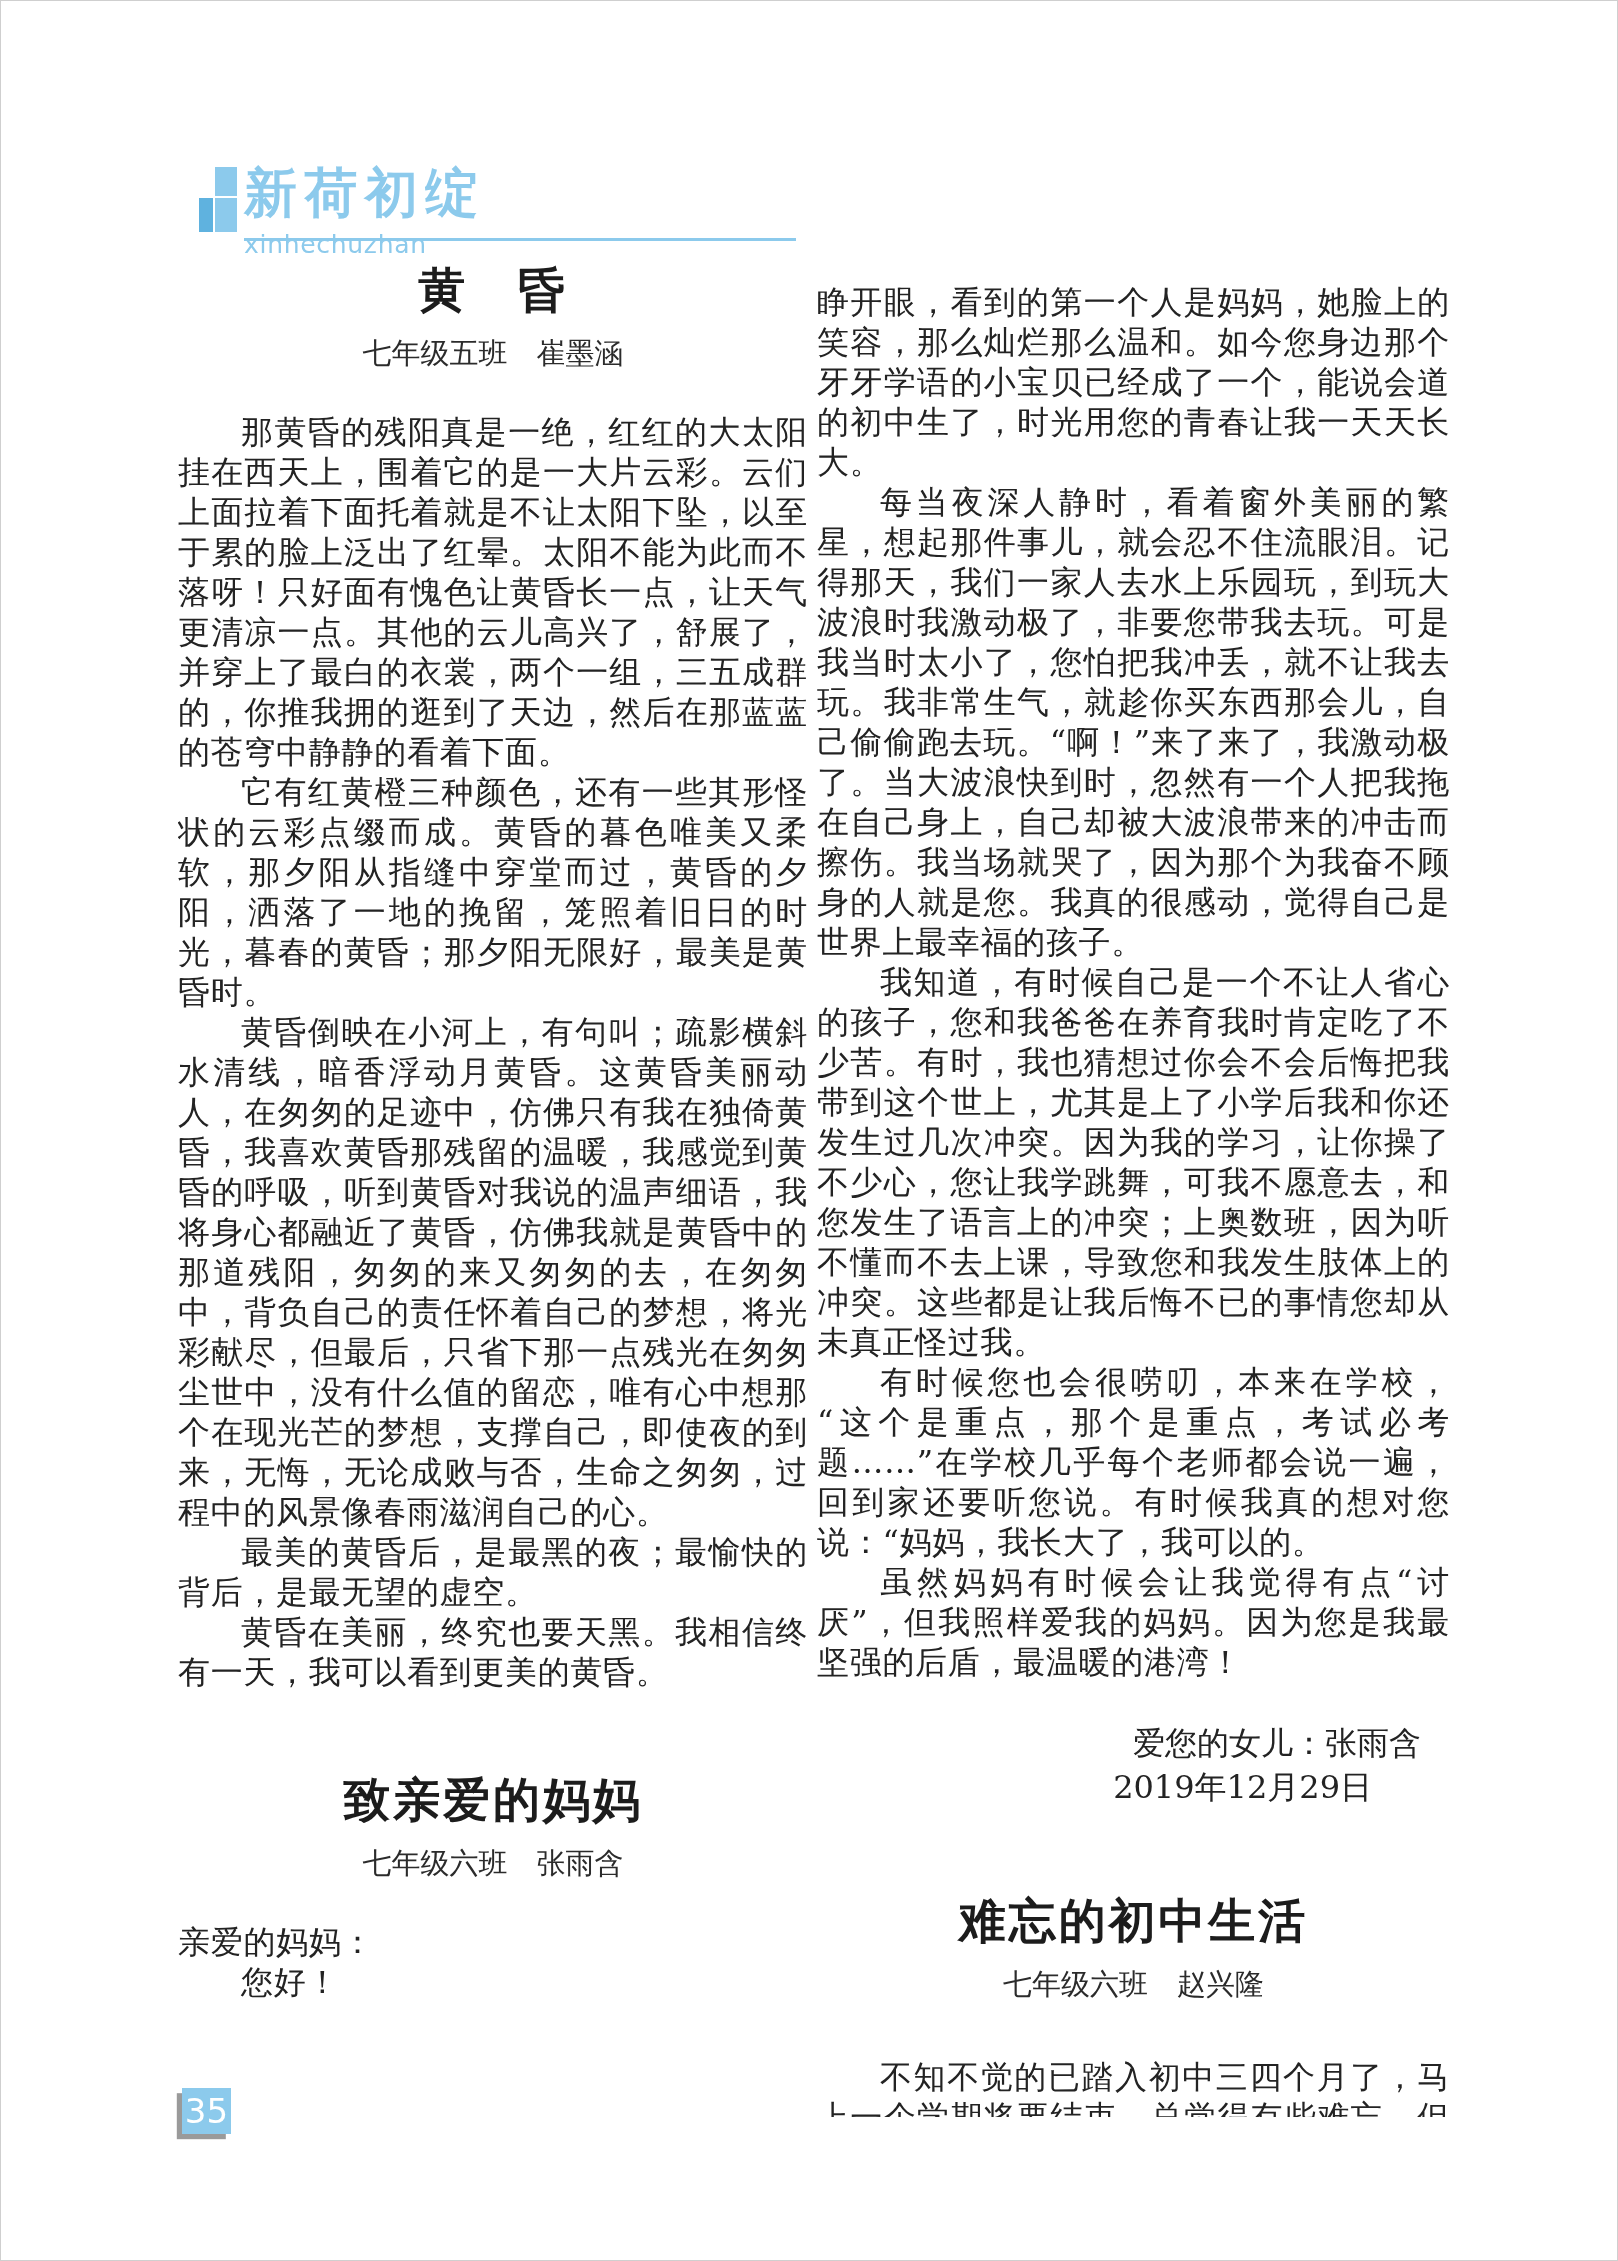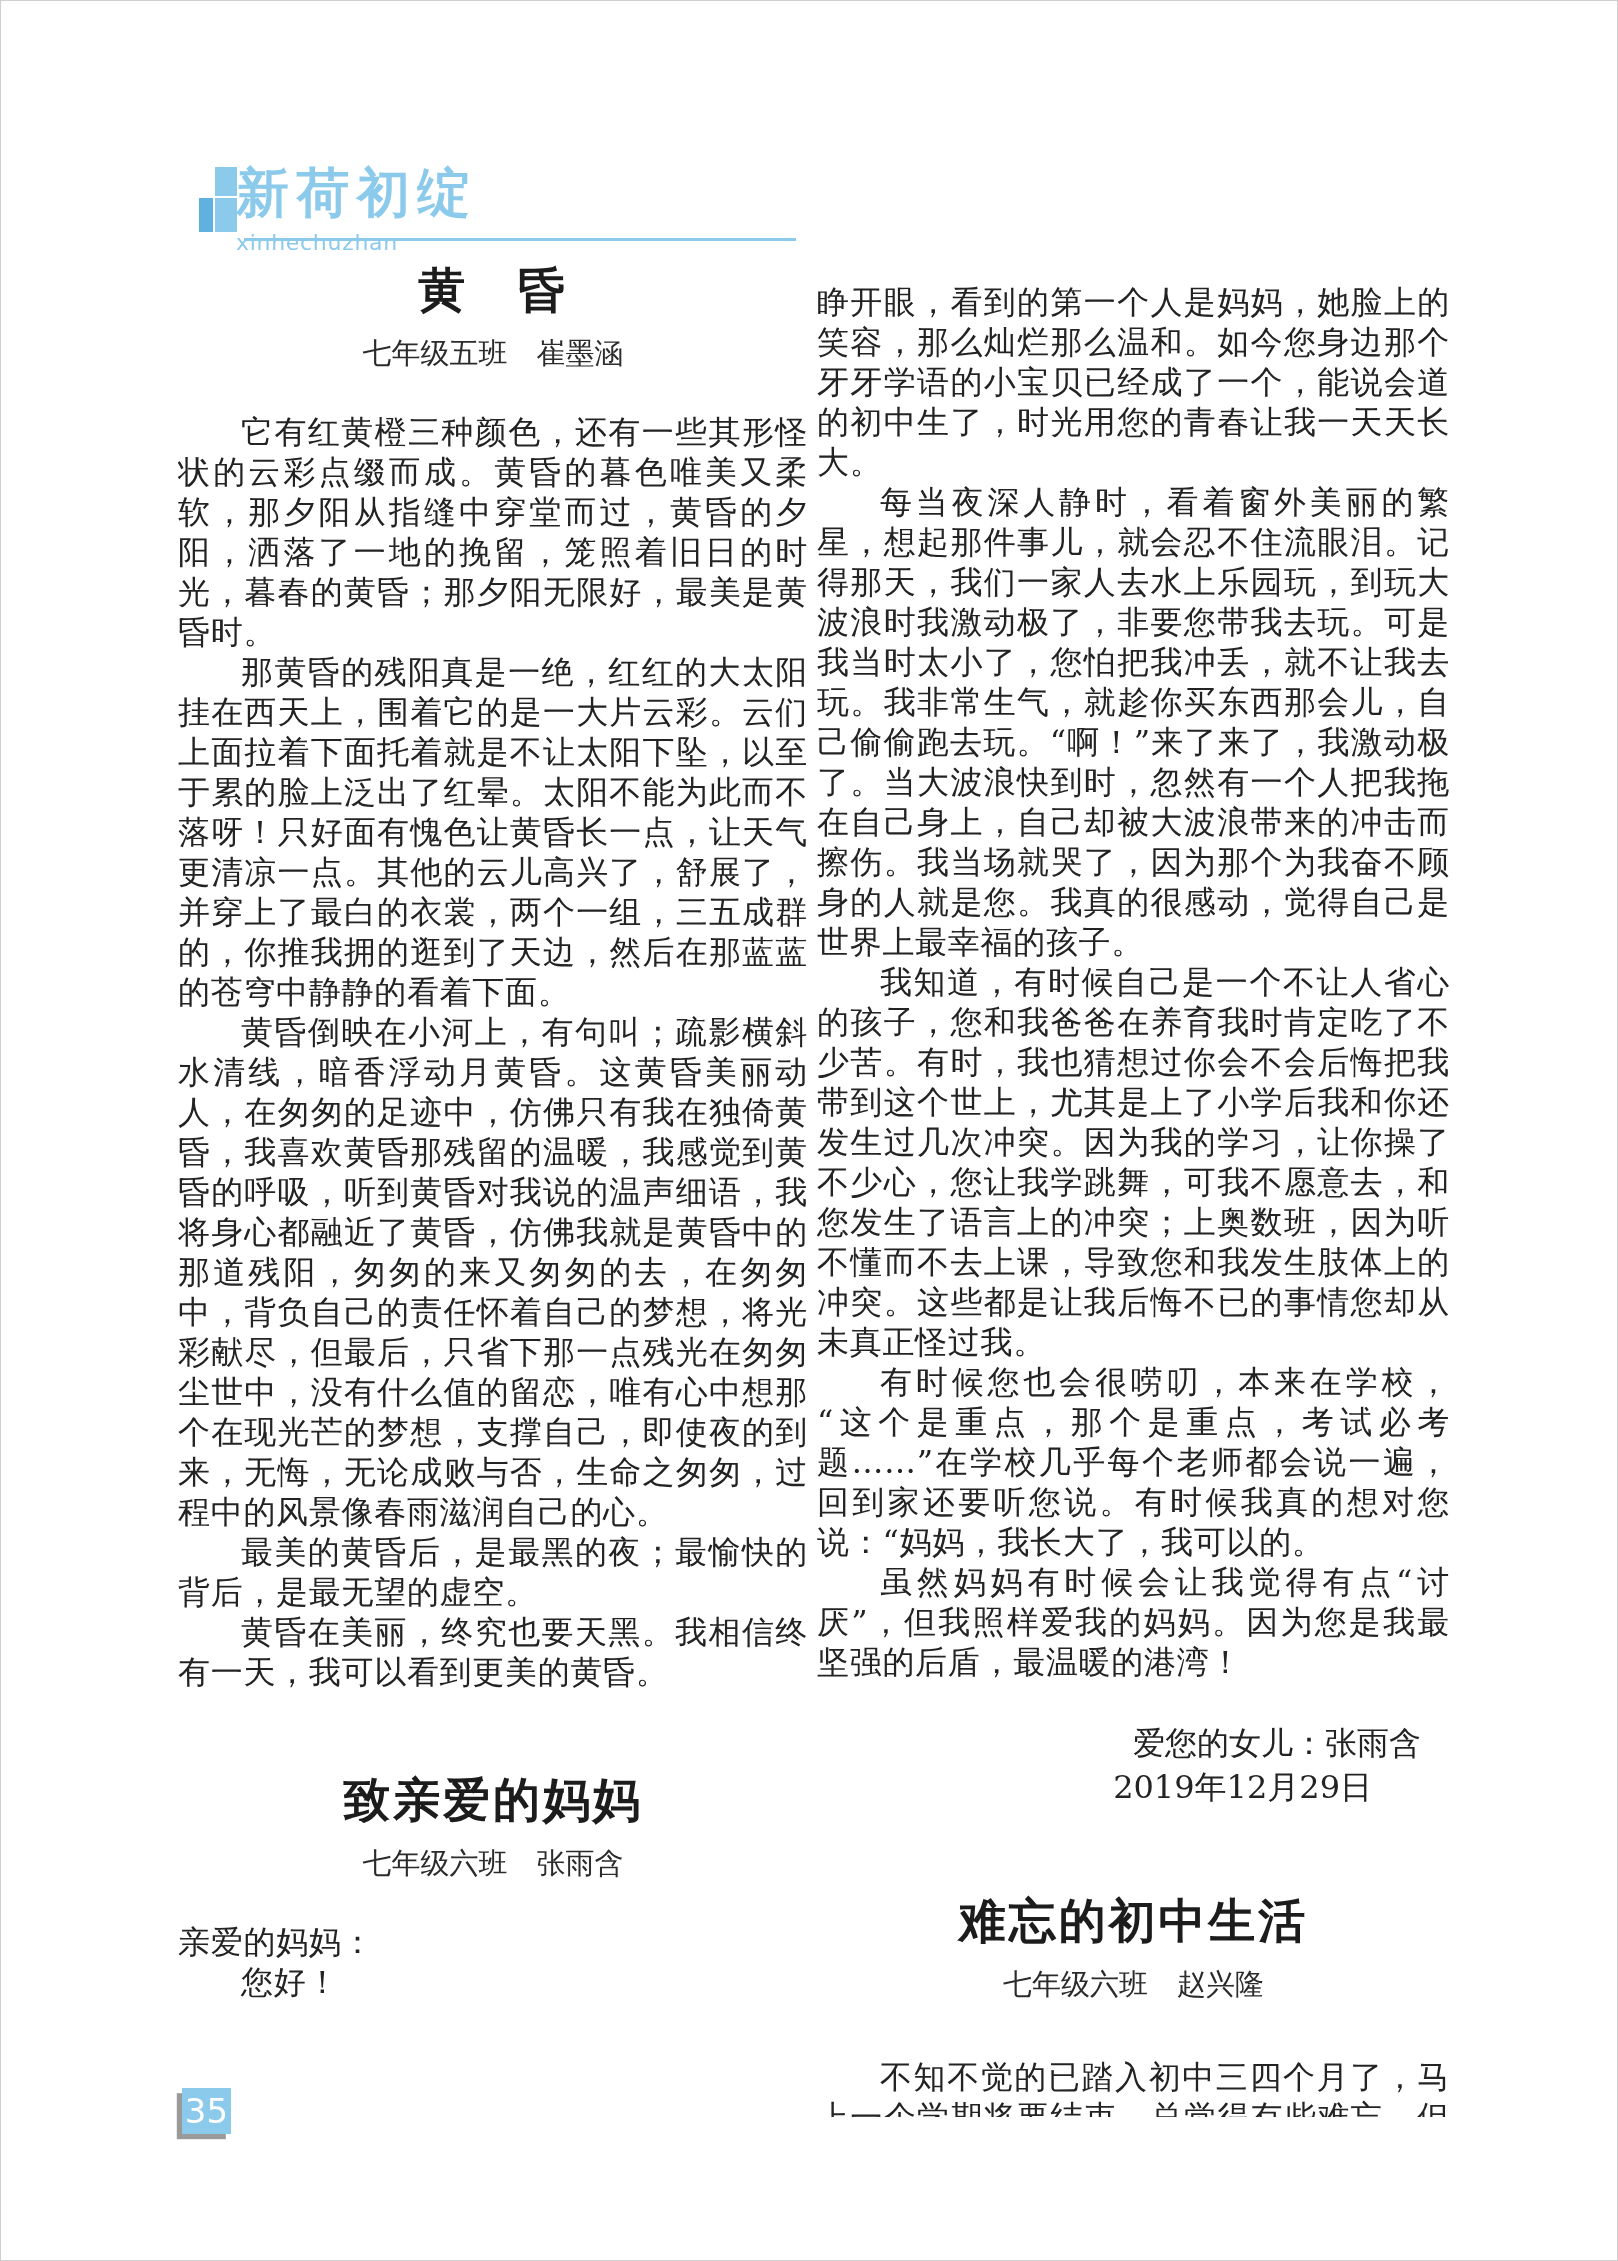--- a/index.html
+++ b/index.html
@@ -25,21 +25,21 @@
   .sq-a{left:16px;top:0;width:22px;height:29px;background:var(--accent);}
   .sq-b{left:0;top:31px;width:14.7px;height:34px;background:var(--accent-dark);}
   .sq-c{left:16px;top:31px;width:22px;height:34px;background:var(--accent);}
   .logo-text{position:absolute;left:54px;top:10.3px;white-space:nowrap;display:flex;align-items:baseline;flex-direction:column;}
   .logo-cn{
     font-size:53px;font-weight:bold;color:var(--accent);
     letter-spacing:7.4px;
     font-family:"DejaVu Sans","Liberation Sans",sans-serif;
   }
   .logo-py{
-    font-size:22px;color:var(--accent);margin-left:4px;letter-spacing:0.7px;
+    font-size:25px;color:var(--accent);margin-left:12px;letter-spacing:0.7px;
     font-family:"DejaVu Sans","Liberation Sans",sans-serif;
   }
   .header-rule{position:absolute;left:66px;top:90px;width:552px;height:2.9px;background:var(--accent);}
   
   .col{position:absolute;overflow:hidden;}
   .col-left{left:177px;top:260px;width:630px;height:1854px;}
   .col-right{left:816px;top:243px;width:633px;height:1873px;}
   .essay-title{
     margin:0;text-align:center;font-size:47px;font-weight:bold;color:#1c1c1c;
     line-height:1.25;letter-spacing:2.9px;
@@ -82,22 +82,22 @@
     </div>
     <div class="header-rule"></div>
   </header>
 
   <section class="col col-left">
 
     <article>
       <h1 class="essay-title">黄　昏</h1>
       <div class="byline">七年级五班　崔墨涵</div>
       <div class="body">
+        <p>那黄昏的残阳真是一绝，红红的大太阳挂在西天上，围着它的是一大片云彩。云们上面拉着下面托着就是不让太阳下坠，以至于累的脸上泛出了红晕。太阳不能为此而不落呀！只好面有愧色让黄昏长一点，让天气更清凉一点。其他的云儿高兴了，舒展了，并穿上了最白的衣裳，两个一组，三五成群的，你推我拥的逛到了天边，然后在那蓝蓝的苍穹中静静的看着下面。</p>
         <p>它有红黄橙三种颜色，还有一些其形怪状的云彩点缀而成。黄昏的暮色唯美又柔软，那夕阳从指缝中穿堂而过，黄昏的夕阳，洒落了一地的挽留，笼照着旧日的时光，暮春的黄昏；那夕阳无限好，最美是黄昏时。</p>
-        <p>那黄昏的残阳真是一绝，红红的大太阳挂在西天上，围着它的是一大片云彩。云们上面拉着下面托着就是不让太阳下坠，以至于累的脸上泛出了红晕。太阳不能为此而不落呀！只好面有愧色让黄昏长一点，让天气更清凉一点。其他的云儿高兴了，舒展了，并穿上了最白的衣裳，两个一组，三五成群的，你推我拥的逛到了天边，然后在那蓝蓝的苍穹中静静的看着下面。</p>
         <p>黄昏倒映在小河上，有句叫；疏影横斜水清线，暗香浮动月黄昏。这黄昏美丽动人，在匆匆的足迹中，仿佛只有我在独倚黄昏，我喜欢黄昏那残留的温暖，我感觉到黄昏的呼吸，听到黄昏对我说的温声细语，我将身心都融近了黄昏，仿佛我就是黄昏中的那道残阳，匆匆的来又匆匆的去，在匆匆中，背负自己的责任怀着自己的梦想，将光彩献尽，但最后，只省下那一点残光在匆匆尘世中，没有什么值的留恋，唯有心中想那个在现光芒的梦想，支撑自己，即使夜的到来，无悔，无论成败与否，生命之匆匆，过程中的风景像春雨滋润自己的心。</p>
         <p>最美的黄昏后，是最黑的夜；最愉快的背后，是最无望的虚空。</p>
         <p>黄昏在美丽，终究也要天黑。我相信终有一天，我可以看到更美的黄昏。</p>
       </div>
     </article>
 
     <article class="essay-letter">
       <h1 class="essay-title">致亲爱的妈妈</h1>
       <div class="byline">七年级六班　张雨含</div>
       <div class="body">

